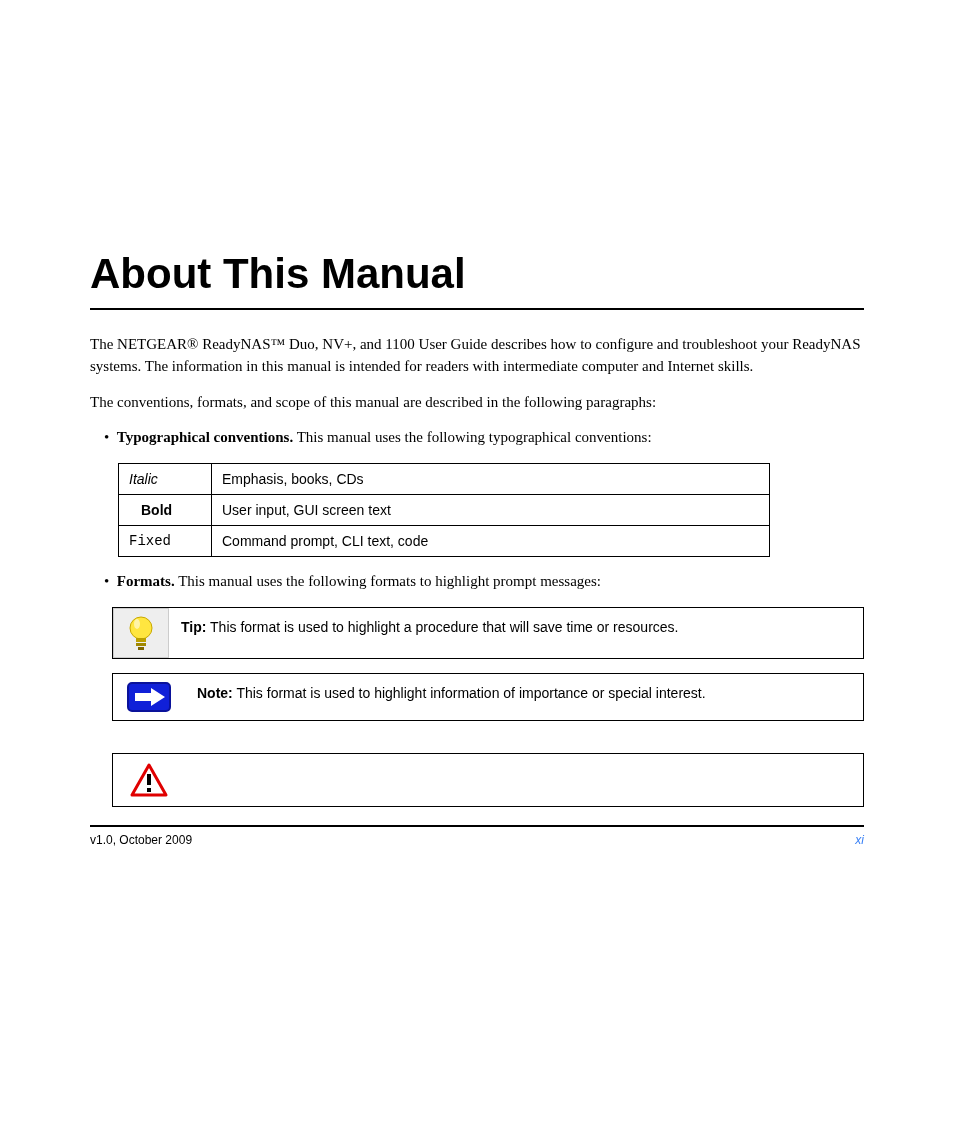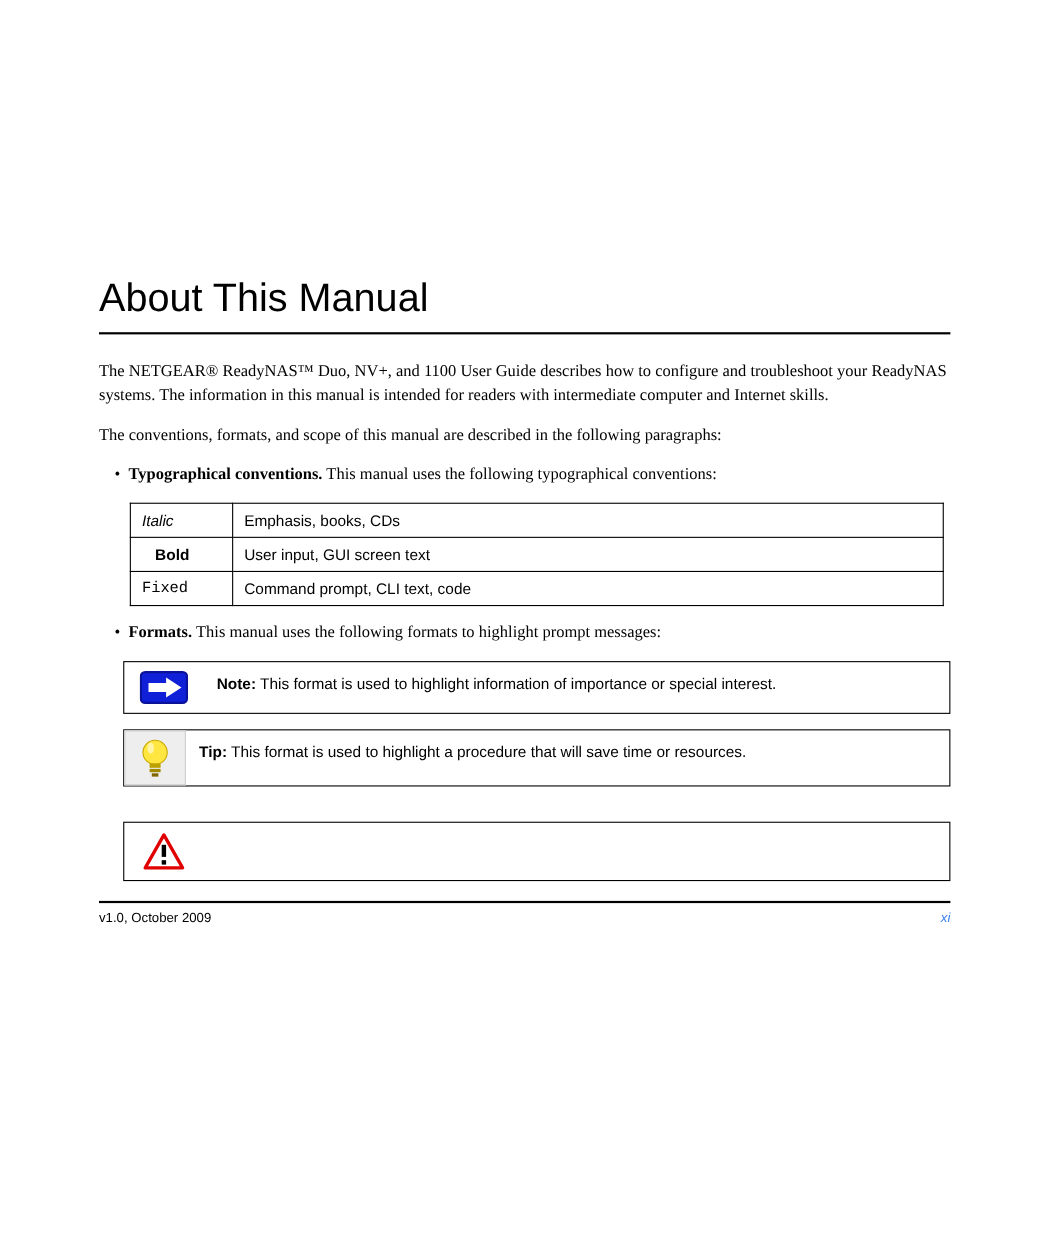--- a/index.html
+++ b/index.html
@@ -10,22 +10,22 @@
     color: #000;
   }
   .page {
     width: 954px;
     height: 1145px;
     position: relative;
     box-sizing: border-box;
     padding: 60px 90px 40px 90px;
   }
   .title {
-    font-size: 36px;
-    font-weight: normal;
+    font-size: 42px;
+    font-weight: bold;
     margin-top: 190px;
     margin-bottom: 8px;
     font-family: Arial, Helvetica, sans-serif;
   }
   .rule {
     border: none;
     border-top: 2px solid #000;
     margin: 10px 0 24px 0;
   }
   .para {
@@ -34,21 +34,21 @@
     margin: 10px 0 14px 0;
   }
   .h2 {
     font-size: 22px;
     font-weight: normal;
     margin: 18px 0 10px 0;
     font-family: Arial, Helvetica, sans-serif;
   }
   .table {
     border-collapse: collapse;
-    width: 740px;
+    width: 652px;
     margin-left: 28px;
     margin-top: 4px;
     margin-bottom: 8px;
   }
   .table td {
     border: 1px solid #000;
     padding: 5px 10px;
     font-size: 14px;
     font-family: Arial, Helvetica, sans-serif;
     vertical-align: middle;
@@ -141,43 +141,43 @@
       <td>Command prompt, CLI text, code</td>
     </tr>
   </tbody>
     </table>
 
   <p class="para" style="margin-left:14px; margin-top:14px;">
     •&nbsp;&nbsp;<span class="bold">Formats.</span><span> This manual uses the following formats to highlight prompt messages:</span>
   </p>
 
   <div class="callout">
-    <div class="icon-cell">
-      <svg width="44" height="30" viewBox="0 0 44 30">
-        <rect x="1" y="1" width="42" height="28" rx="4" ry="4" fill="#1020d8" stroke="#0a129a" stroke-width="2"></rect>
-        <polygon points="8,11 24,11 24,6 38,15 24,24 24,19 8,19" fill="#fff"></polygon>
-      </svg>
-    </div>
-    <div class="text-cell">
-      <span class="label">Note:</span><span> This format is used to highlight information of importance or special interest.</span>
-    </div>
-  </div>
-
-  <div class="callout">
     <div class="icon-cell" style="background:#eee; border:1px solid #ccc; padding:4px; box-sizing:border-box;">
       <svg width="36" height="40" viewBox="0 0 36 40">
         <circle cx="18" cy="15" r="11" fill="#ffe640" stroke="#c8a800" stroke-width="1"></circle>
         <ellipse cx="14" cy="11" rx="3" ry="5" fill="#fff8c0" opacity="0.8"></ellipse>
         <rect x="13" y="25" width="10" height="4" fill="#bca000"></rect>
         <rect x="13" y="30" width="10" height="3" fill="#a08800"></rect>
         <rect x="15" y="34" width="6" height="3" fill="#806800"></rect>
       </svg>
     </div>
     <div class="text-cell">
       <span class="label">Tip:</span><span> This format is used to highlight a procedure that will save time or resources.</span>
+    </div>
+  </div>
+
+  <div class="callout">
+    <div class="icon-cell">
+      <svg width="44" height="30" viewBox="0 0 44 30">
+        <rect x="1" y="1" width="42" height="28" rx="4" ry="4" fill="#1020d8" stroke="#0a129a" stroke-width="2"></rect>
+        <polygon points="8,11 24,11 24,6 38,15 24,24 24,19 8,19" fill="#fff"></polygon>
+      </svg>
+    </div>
+    <div class="text-cell">
+      <span class="label">Note:</span><span> This format is used to highlight information of importance or special interest.</span>
     </div>
   </div>
 
   <div style="height:8px;"></div>
 
   <div class="callout">
     <div class="icon-cell">
       <svg width="40" height="36" viewBox="0 0 40 36">
         <polygon points="20,3 37,33 3,33" fill="#fff" stroke="#e00000" stroke-width="3" stroke-linejoin="round"></polygon>
         <rect x="18" y="12" width="4" height="11" fill="#000"></rect>

